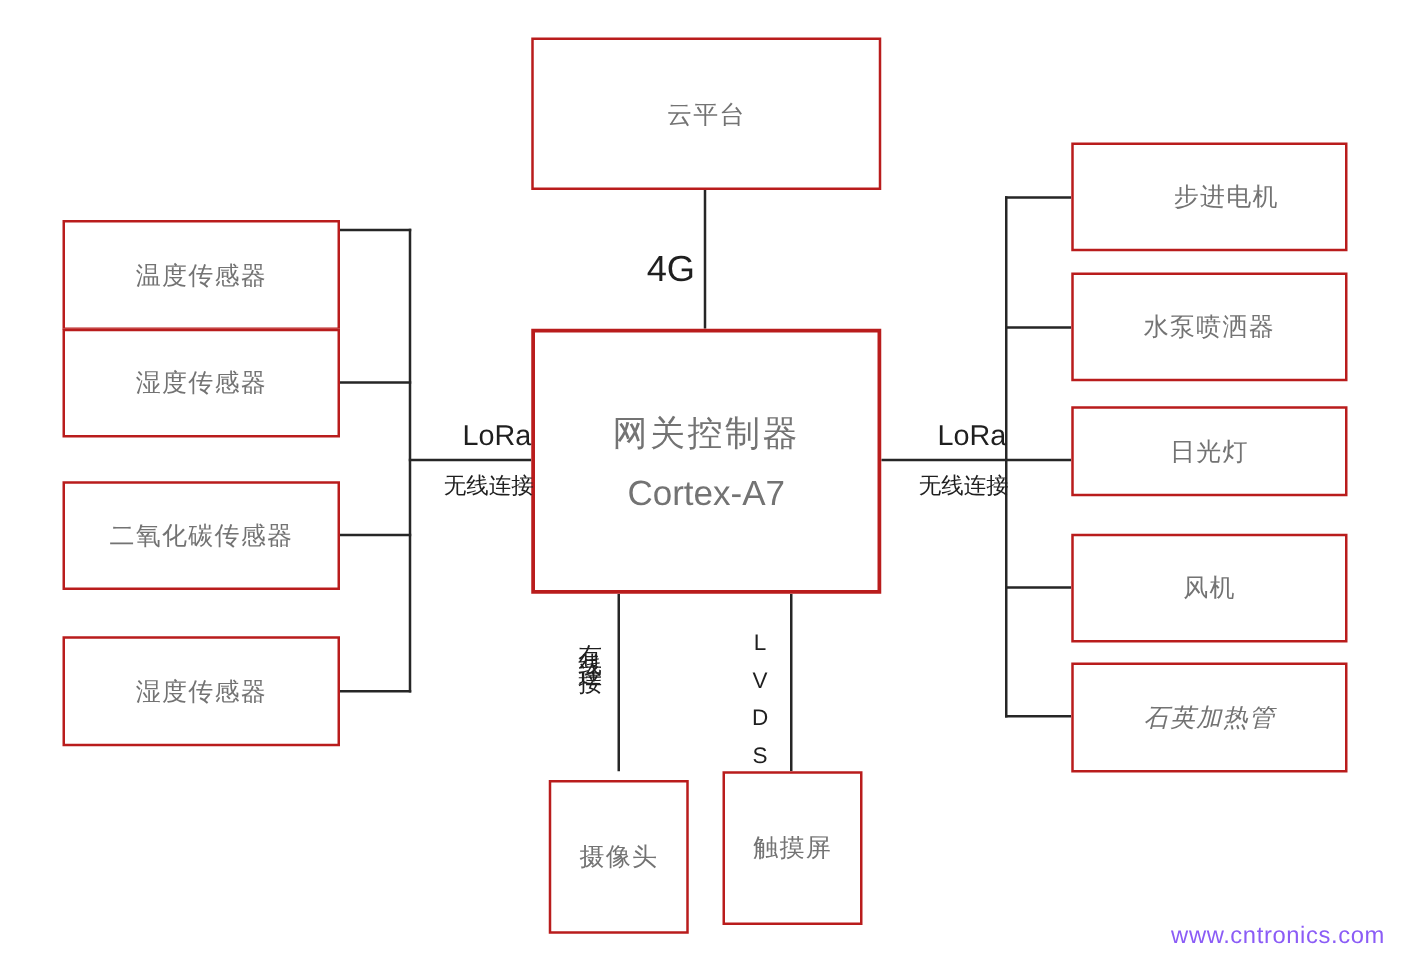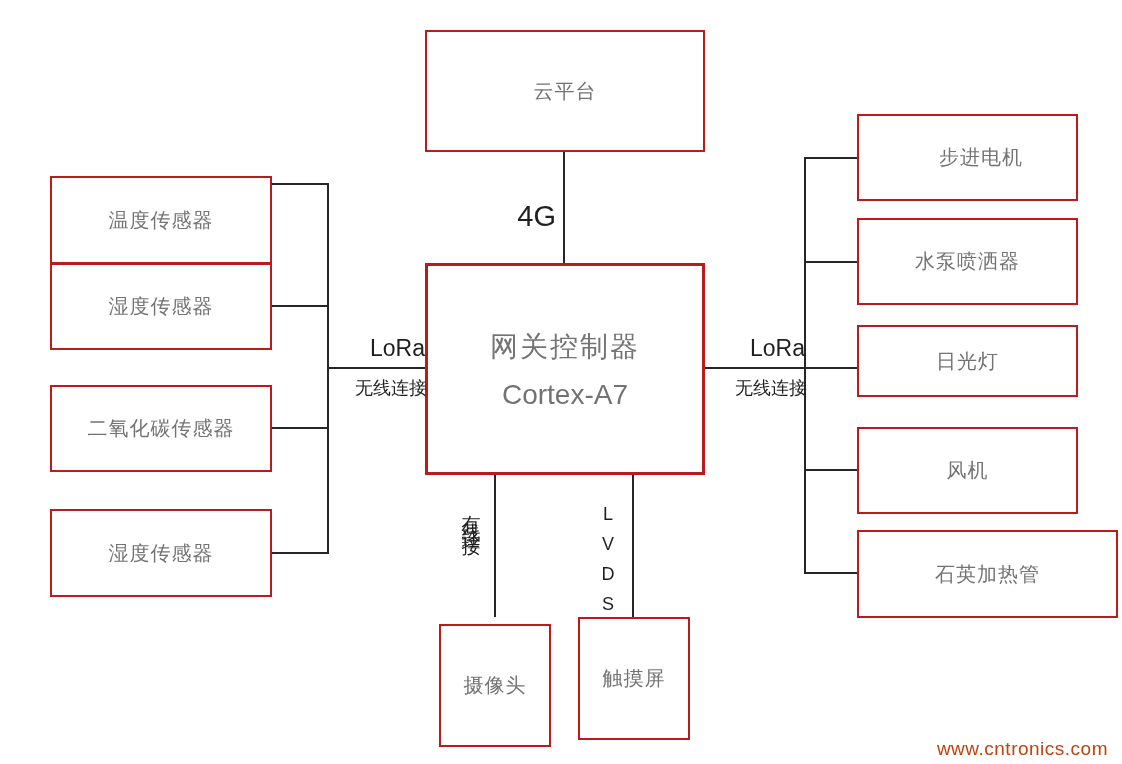--- a/index.html
+++ b/index.html
@@ -50,21 +50,21 @@
   .vtext {
     writing-mode: vertical-rl;
     text-orientation: upright;
     letter-spacing: 7px;
   }
   #watermark {
     position: absolute;
     right: 14px;
     bottom: 4px;
     font-size: 19px;
-    color: #c2410c;
+    color: #8b5cf6;
     z-index: 3;
     letter-spacing: 0.5px;
   }
 </style>
 </head>
 <body>
 
 <div id="stage">
 
   <div class="box" style="left:425px; top:30px; width:280px; height:122px;">
@@ -94,21 +94,21 @@
   </div>
   <div class="box" style="left:857px; top:218px; width:221px; height:87px;">
     <span>水泵喷洒器</span>
   </div>
   <div class="box" style="left:857px; top:325px; width:221px; height:72px;">
     <span>日光灯</span>
   </div>
   <div class="box" style="left:857px; top:427px; width:221px; height:87px;text-align:center;">
     <span>风机</span>
   </div>
-  <div class="box" style="left:857px; top:530px; width:261px; height:88px;">
+  <div class="box" style="left:857px; top:530px; width:221px; height:88px;font-style:italic;">
     <span>石英加热管</span>
   </div>
 
   <div class="box" style="left:439px; top:624px; width:112px; height:123px;font-family:Liberation Mono, monospace;">
     <span>摄像头</span>
   </div>
   <div class="box" style="left:578px; top:617px; width:112px; height:123px;">
     <span>触摸屏</span>
   </div>
 

